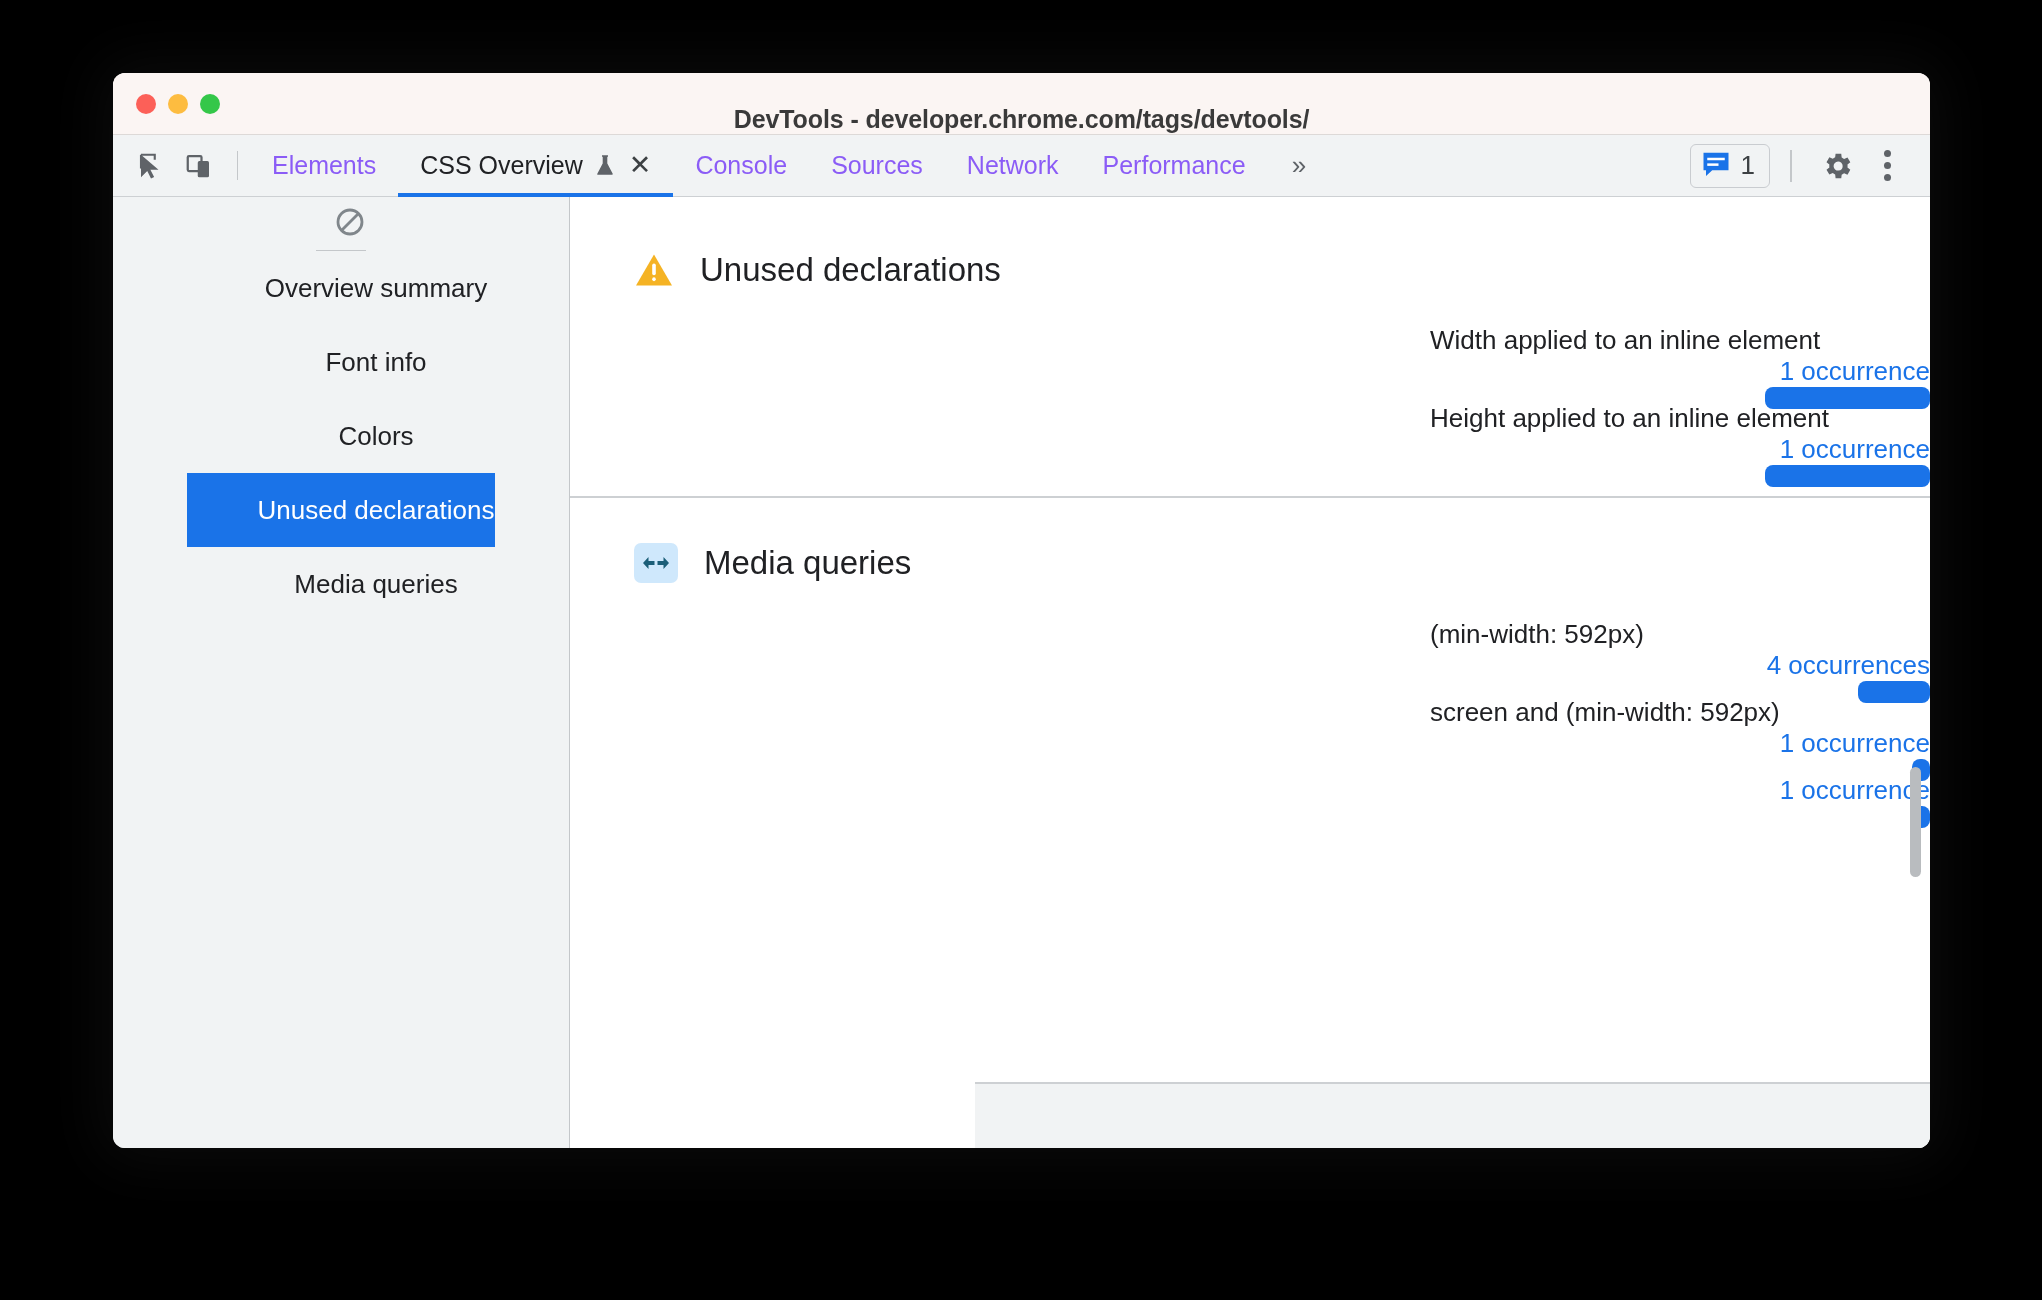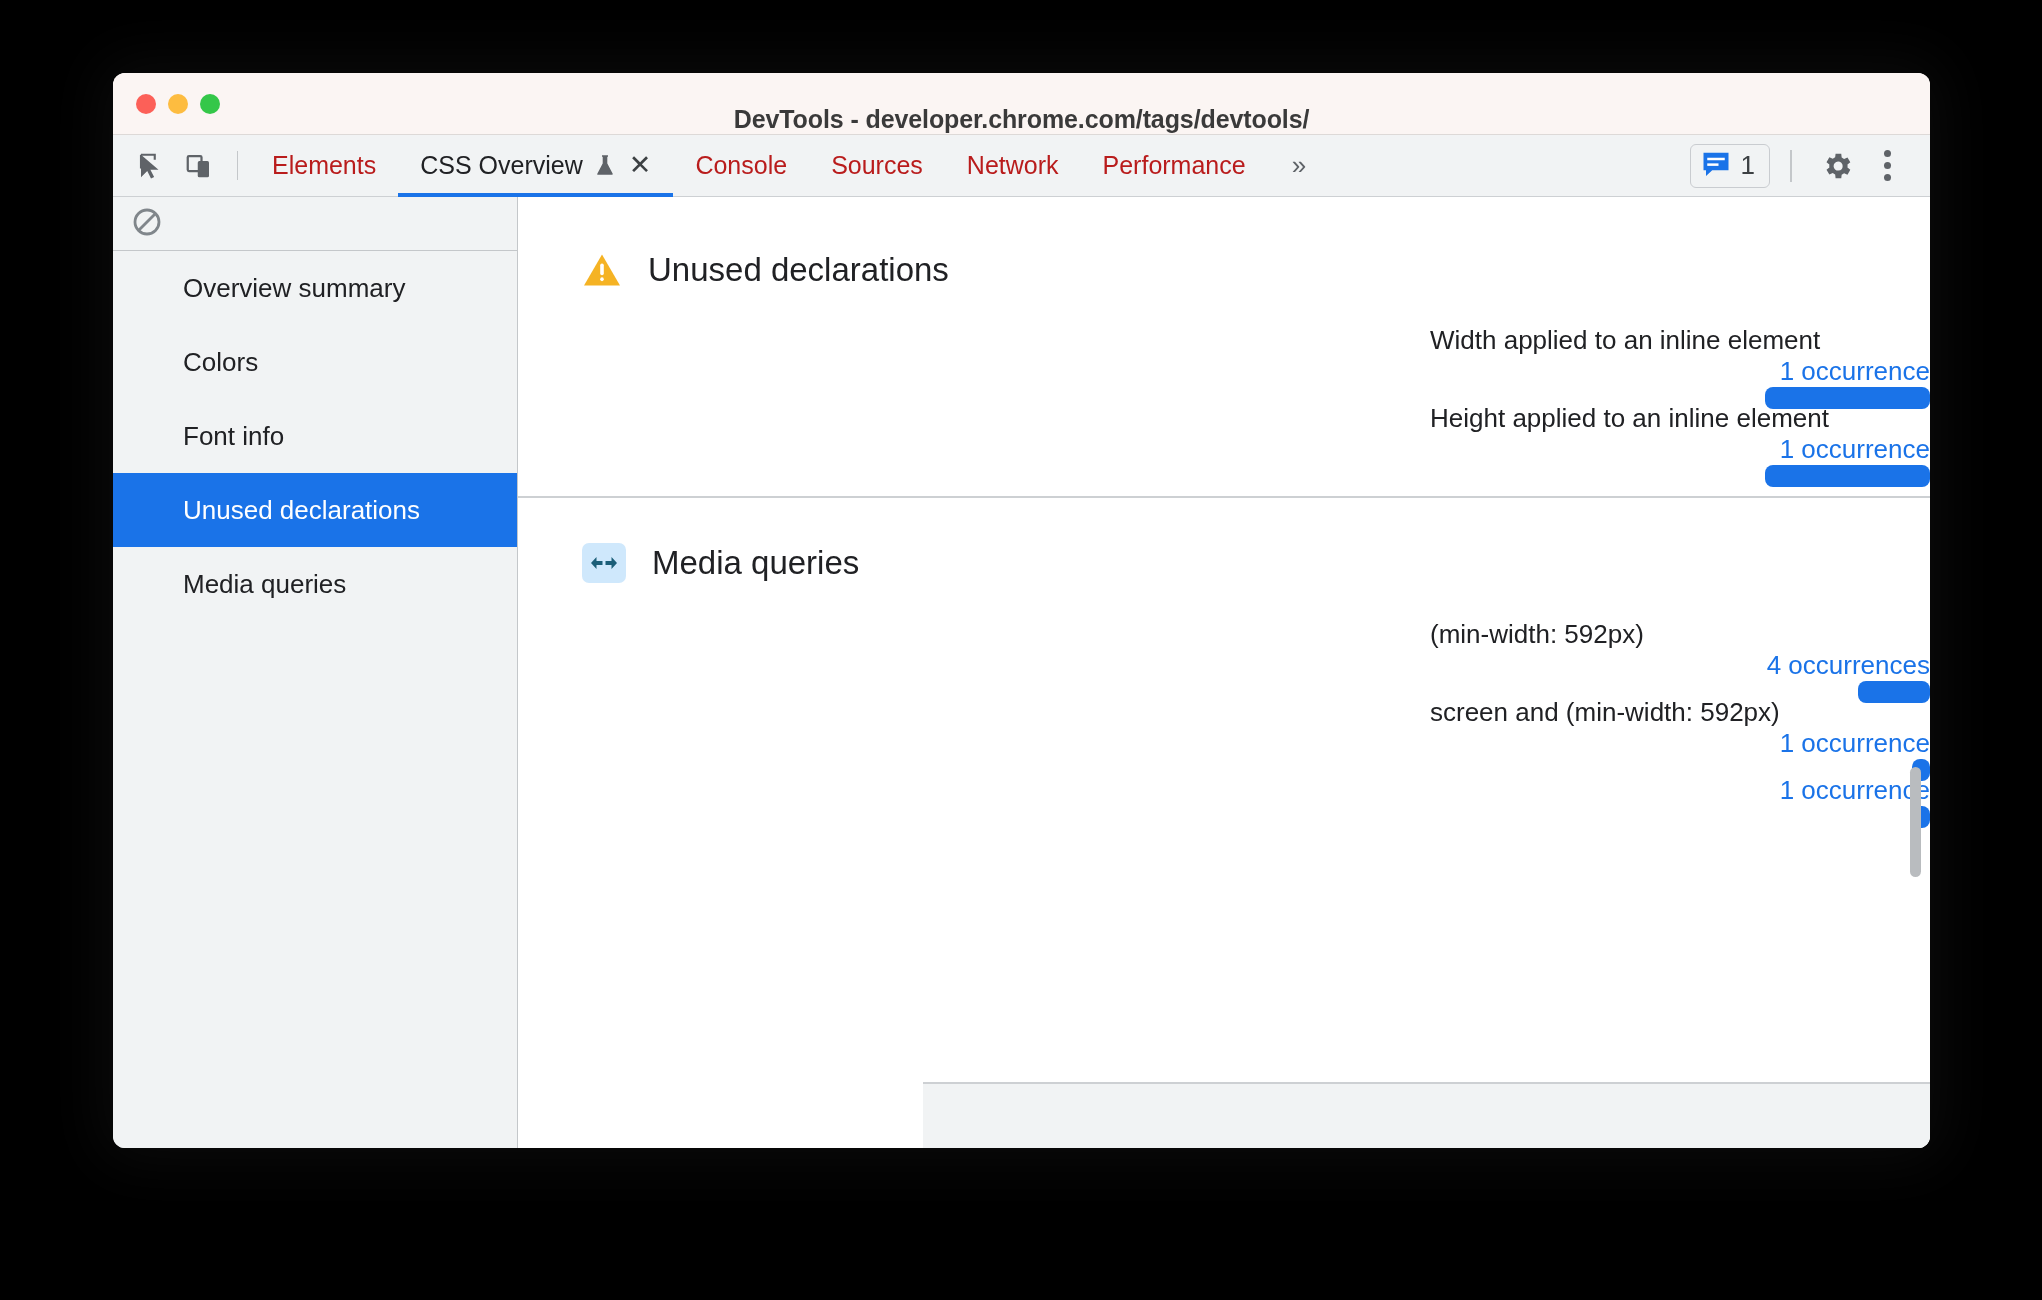--- a/index.html
+++ b/index.html
@@ -73,21 +73,21 @@
   .tb-sep {
     width: 1px;
     background: #c4c7ca;
     margin: 16px 12px 16px 14px;
   }
   .tab {
     display: flex;
     align-items: center;
     padding: 0 22px;
     font-size: 25px;
-    color: #b91c1c;
+    color: #8b5cf6;
     cursor: pointer;
     position: relative;
     white-space: nowrap;
   }
   .tab.active { color: #202124; }
   .tab.active::after {
     content: "";
     position: absolute;
     left: 0; right: 0; bottom: -1px;
     height: 4px;
@@ -136,25 +136,26 @@
   .kebab i { width: 7px; height: 7px; border-radius: 50%; background: #5f6368; display: block; }
 
   
   #body-split {
     display: flex;
     height: calc(1075px - 62px - 62px);
   }
 
   
   #sidebar {
-    width: 405px;
+    width: 457px;
     background: #f1f3f4;
     border-right: 1px solid #c4c7ca;
     display: flex;
     flex-direction: column;
+    align-items: center;
   }
   #sidebar-toolbar {
     height: 54px;
     border-bottom: 1px solid #c4c7ca;
     display: flex;
     align-items: center;
     padding-left: 18px;
   }
   .sb-item {
     height: 74px;
@@ -334,24 +335,24 @@
             <circle cx="12" cy="12" r="9" fill="none" stroke="#80868b" stroke-width="2.1"></circle>
             <line x1="5.8" y1="18.2" x2="18.2" y2="5.8" stroke="#80868b" stroke-width="2.1"></line>
           </svg>
         </span>
       </div>
 
       <div class="sb-item">
         <span>Overview summary</span>
       </div>
       <div class="sb-item">
+        <span>Font info</span>
+      </div>
+      <div class="sb-item">
         <span>Colors</span>
-      </div>
-      <div class="sb-item">
-        <span>Font info</span>
       </div>
       <div class="sb-item selected">
         <span>Unused declarations</span>
       </div>
       <div class="sb-item">
         <span>Media queries</span>
       </div>
     </div>
 
     <div id="main">

